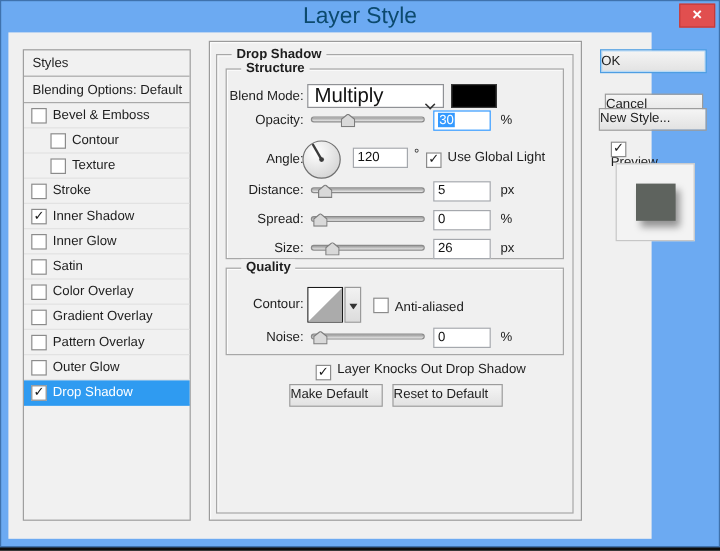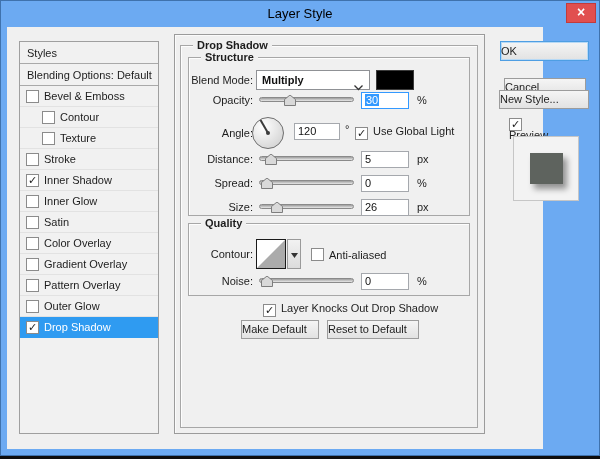--- a/index.html
+++ b/index.html
@@ -2,21 +2,21 @@
 <html><head>
 <meta charset="utf-8">
 <style>
   html,body{margin:0;padding:0;}
   body{width:600px;height:459px;background:#0d0d0d;position:relative;overflow:hidden;
        font-family:"Liberation Sans","DejaVu Sans",sans-serif;-webkit-font-smoothing:antialiased;}
   .window{position:absolute;left:0;top:0;width:600px;height:456px;background:#6caaf2;
           box-sizing:border-box;border:1px solid #3f72ad;}
   .titlebar{position:absolute;left:0;top:0;width:100%;height:26px;}
   .title{position:absolute;left:0;top:0;width:100%;text-align:center;line-height:25px;
-         font-size:13px;color:#000000;}
+         font-size:19px;color:#0c4a6e;}
   .close-btn{position:absolute;top:2px;right:3px;width:30px;height:20px;background:#e14f4f;
              border:1px solid #c23b3b;box-sizing:border-box;color:#fff;text-align:center;
              line-height:17px;font-size:14px;font-weight:bold;cursor:default;}
   .content{position:absolute;left:6px;top:26px;width:536px;height:422px;background:#f0f0f0;}
 
   
   .sidebar{position:absolute;left:12px;top:14px;width:140px;height:393px;background:#f1f1f1;
            border:1px solid #9f9f9f;box-sizing:border-box;}
   .sb-row{position:relative;height:21px;line-height:21px;font-size:11px;color:#1d1d1d;
           border-bottom:1px solid #e2e2e2;padding-left:7px;box-sizing:border-box;white-space:nowrap;}
@@ -37,22 +37,22 @@
   .grp-legend{position:absolute;top:-8px;left:12px;padding:0 4px;background:#f0f0f0;
               font-size:11px;font-weight:bold;color:#1d1d1d;line-height:14px;}
   .ds-field{left:173px;top:18px;width:298px;height:383px;}
   .structure-box{left:181px;top:30px;width:282px;height:159px;padding-left:37px;}
   .quality-box{left:181px;top:196px;width:282px;height:73px;}
 
   .row-label{position:absolute;left:140px;width:106px;text-align:right;font-size:11px;color:#1d1d1d;}
   .unit{position:absolute;font-size:11px;color:#1d1d1d;}
 
   .combo{position:absolute;left:249px;top:43px;width:114px;height:20px;background:#fff;
-         border:1px solid #8f9195;box-sizing:border-box;font-size:11px;line-height:18px;
-         padding-left:5px;color:#111;font-weight:bold;}
+         border:1px solid #8f9195;box-sizing:border-box;font-size:17px;line-height:18px;
+         padding-left:5px;color:#111;}
   .combo .chev{position:absolute;right:6px;top:7px;}
   .swatch-black{position:absolute;left:369px;top:43px;width:38px;height:20px;background:#000;
                 border:1px solid #3a3a3a;box-sizing:border-box;}
 
   .slider{position:absolute;width:95px;height:5px;border:1px solid #8a8a8a;border-radius:3px;
           background:linear-gradient(180deg,#9d9d9d,#e8e8e8);box-sizing:border-box;}
   .slider svg{position:absolute;top:-3px;}
 
   .numbox{position:absolute;left:354px;width:48px;height:17px;background:#fff;
           border:1px solid #a5a8ad;box-sizing:border-box;font-size:11px;line-height:15px;

